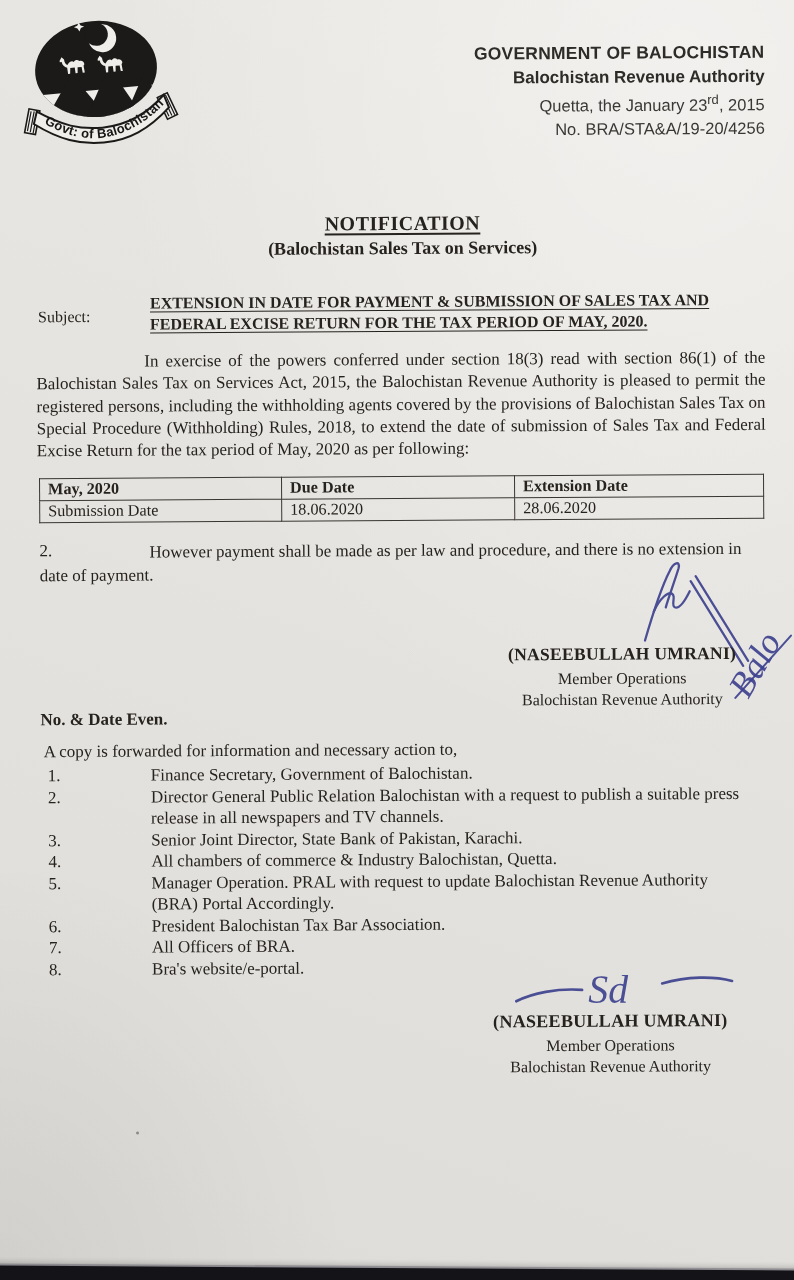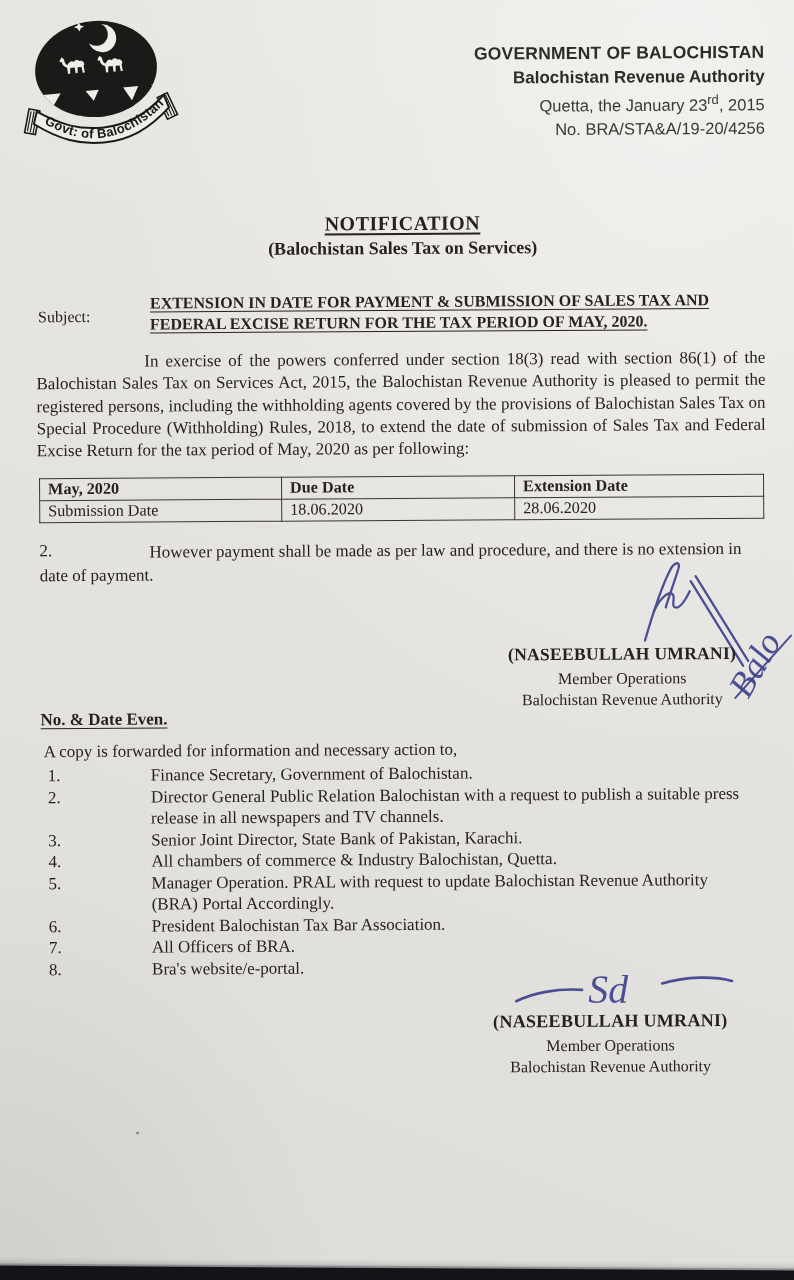--- a/index.html
+++ b/index.html
@@ -35,21 +35,21 @@
   .para2-num{top:539px;left:40px;font-size:17px;}
   .para2{top:540px;left:40px;width:727px;font-size:17px;line-height:22.5px;text-indent:110px;}
   
   .sig1{top:645px;left:498px;width:248px;text-align:center;}
   .sig2{top:1012px;left:482px;width:252px;text-align:center;}
   .sig-name{font-size:17.5px;font-weight:700;letter-spacing:.3px;}
   .sig2 .sig-name{font-size:18px;}
   .sig-title{font-size:16px;margin-top:5px;}
   .sig-org{font-size:16px;margin-top:3px;}
   
-  .dist-head{top:708px;left:40px;font-size:17px;font-weight:700;text-decoration:underline;text-underline-offset:2.5px;}
+  .dist-head{top:708px;left:40px;font-size:17px;font-weight:700;text-underline-offset:2.5px;}
   .dist-intro{top:740px;left:43px;font-size:17px;}
   .dist-list{top:763px;left:47px;width:700px;}
   .dist-item{display:flex;font-size:17px;line-height:21.5px;}
   .dist-no{width:103px;flex:0 0 103px;}
   .dist-text{width:597px;}
   
   .ink-svg{overflow:visible;}
   
   .bottom-edge{position:absolute;left:-8px;right:-8px;bottom:-4px;height:16px;background:#141418;
     transform:rotate(0.35deg);box-shadow:0 -2px 1px rgba(95,93,104,.55), 0 -5px 4px rgba(0,0,0,.12);}

